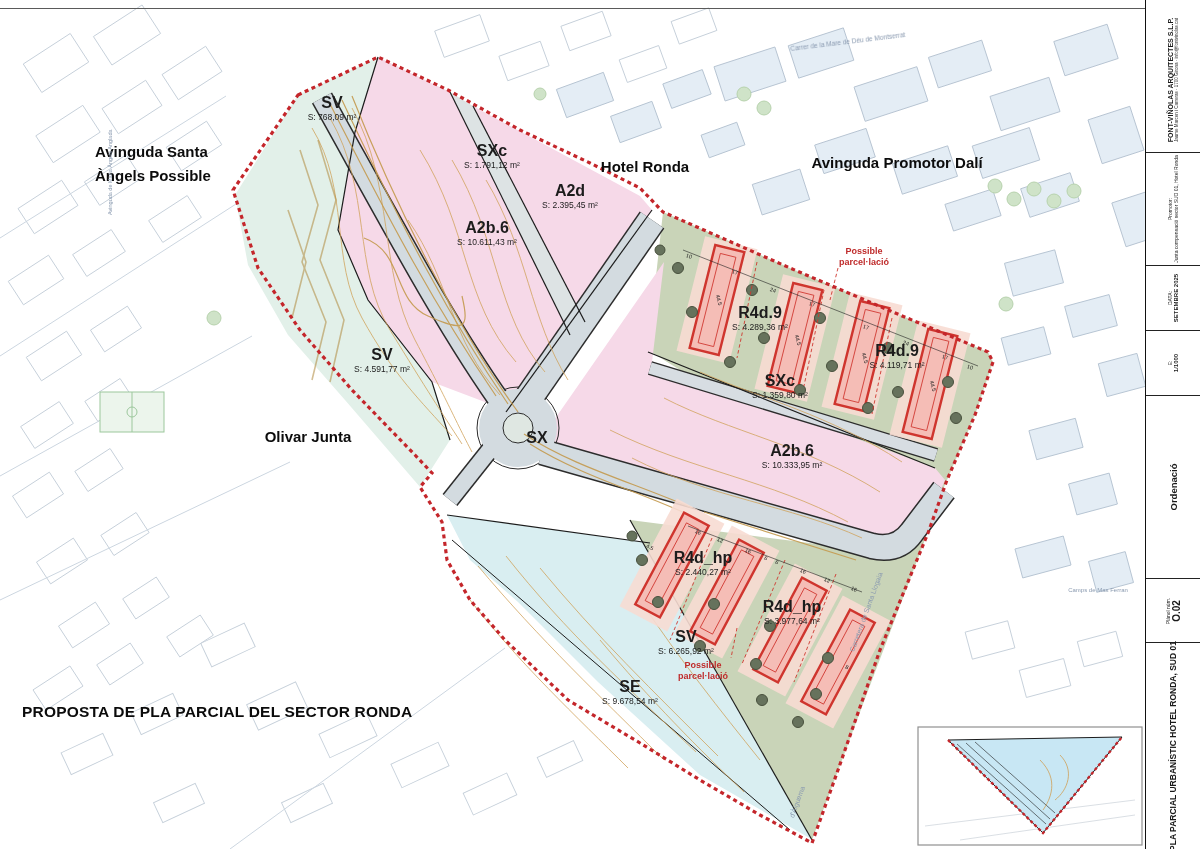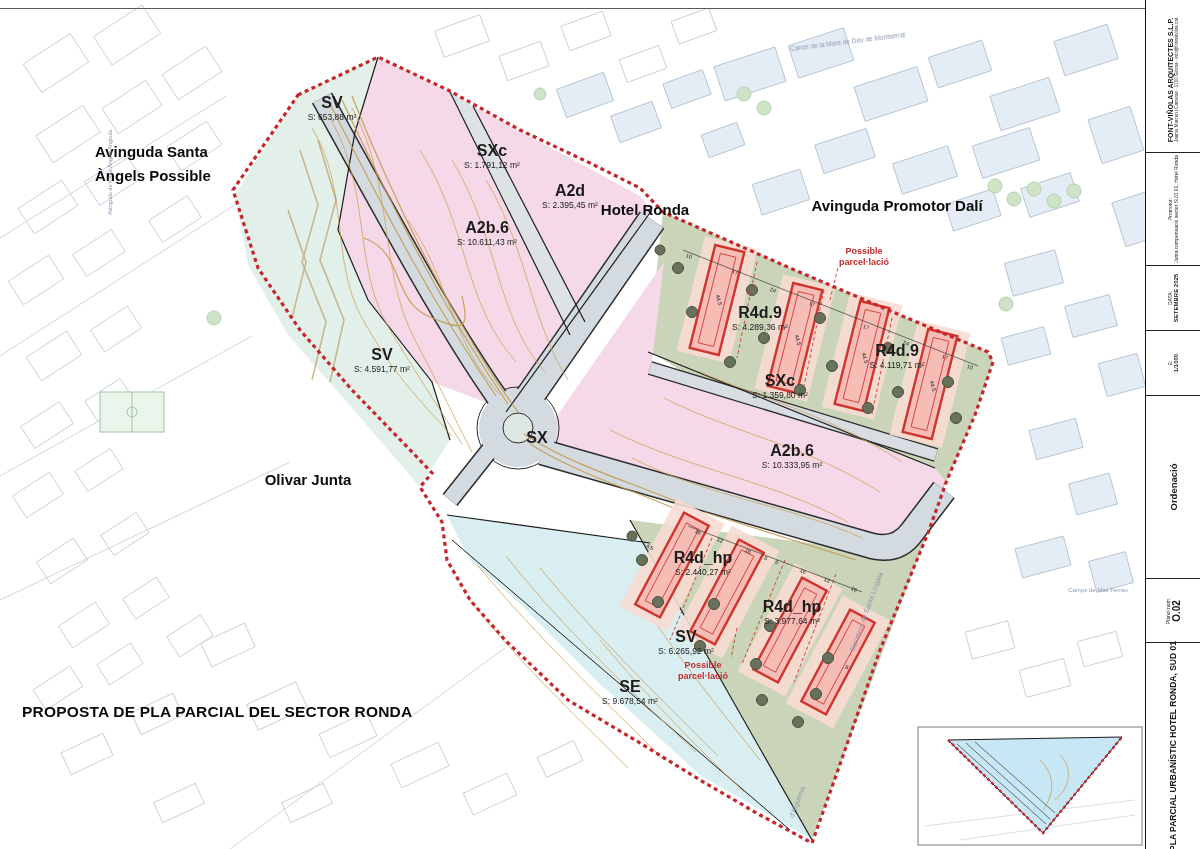--- a/index.html
+++ b/index.html
@@ -1,21 +1,21 @@
 <!DOCTYPE html>
 <html><head>
 <meta charset="utf-8">
 <style>
   html,body{margin:0;padding:0;background:#e8e8e8;}
   .page{position:relative;width:1200px;height:849px;background:#ffffff;overflow:hidden;
         font-family:"Liberation Sans",sans-serif;color:#1a1a1a;}
   .map-svg{position:absolute;left:0;top:0;}
   
   .lbl{position:absolute;white-space:nowrap;}
-  .ctr{transform:translate(-50%,-50%);margin-top:43px;}
+  .ctr{transform:translate(-50%,-50%);}
   .street{font-weight:bold;font-size:15px;color:#0c0c0c;line-height:24px;}
   .zl{position:absolute;text-align:center;transform:translate(-50%,-50%);line-height:1.2;color:#1c1c1c;}
   .zl .zc{font-weight:bold;font-size:16px;}
   .zl .za{font-size:8.5px;}
   .faint{font-size:6.5px;color:#8a9ab0;}
   .rednote{position:absolute;transform:translate(-50%,-50%);color:#bf2b2b;font-size:9px;font-weight:bold;
            text-align:center;line-height:1.25;}
   .dim{position:absolute;font-size:5.5px;color:#222;transform:translate(-50%,-50%) rotate(17deg);white-space:nowrap;}
   .dim.rv{transform:translate(-50%,-50%) rotate(75deg);}
   .dim.lo{transform:translate(-50%,-50%) rotate(25deg);}
@@ -321,21 +321,21 @@
   <div class="lbl street ctr" style="left:897px;top:163px">Avinguda Promotor Dalí</div>
   <div class="lbl street ctr" style="left:308px;top:437px">Olivar Junta</div>
   <div class="lbl faint" style="left:790px;top:38px;transform:rotate(-7deg)">Carrer de la Mare de Déu de Montserrat</div>
   <div class="lbl faint" style="left:107px;top:215px;transform:rotate(-90deg);transform-origin:left top;font-size:5.5px">Avinguda de Maria Àngels Anglada</div>
   <div class="lbl faint" style="left:866px;top:612px;transform:translate(-50%,-50%) rotate(-70deg);font-size:7px">Carretera de Santa Llogaia</div>
   <div class="lbl faint" style="left:797px;top:802px;transform:translate(-50%,-50%) rotate(-70deg);font-size:7px">d'Àlguema</div>
   <div class="lbl faint" style="left:1098px;top:590px;transform:translate(-50%,-50%);font-size:6px">Camps de Mas Ferran</div>
 
   <div class="zl" style="left:332px;top:108px">
     <div class="zc">SV</div>
-    <div class="za">S: 653,88 m²</div>
+    <div class="za">S: 768,09 m²</div>
   </div>
   <div class="zl" style="left:492px;top:156px">
     <div class="zc">SXc</div>
     <div class="za">S: 1.791,12 m²</div>
   </div>
   <div class="zl" style="left:570px;top:196px">
     <div class="zc">A2d</div>
     <div class="za">S: 2.395,45 m²</div>
   </div>
   <div class="zl" style="left:487px;top:233px">

